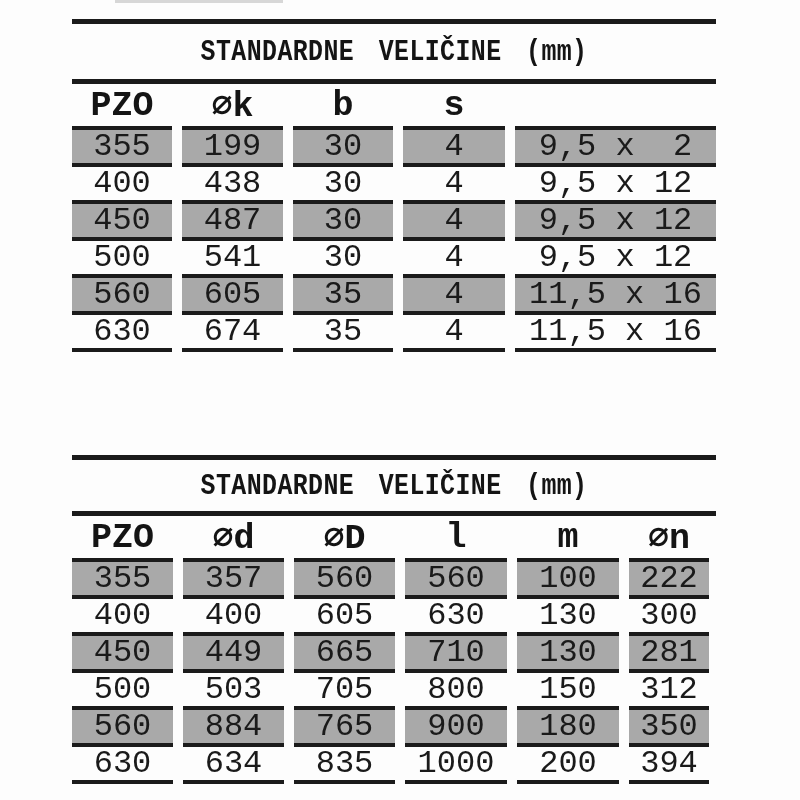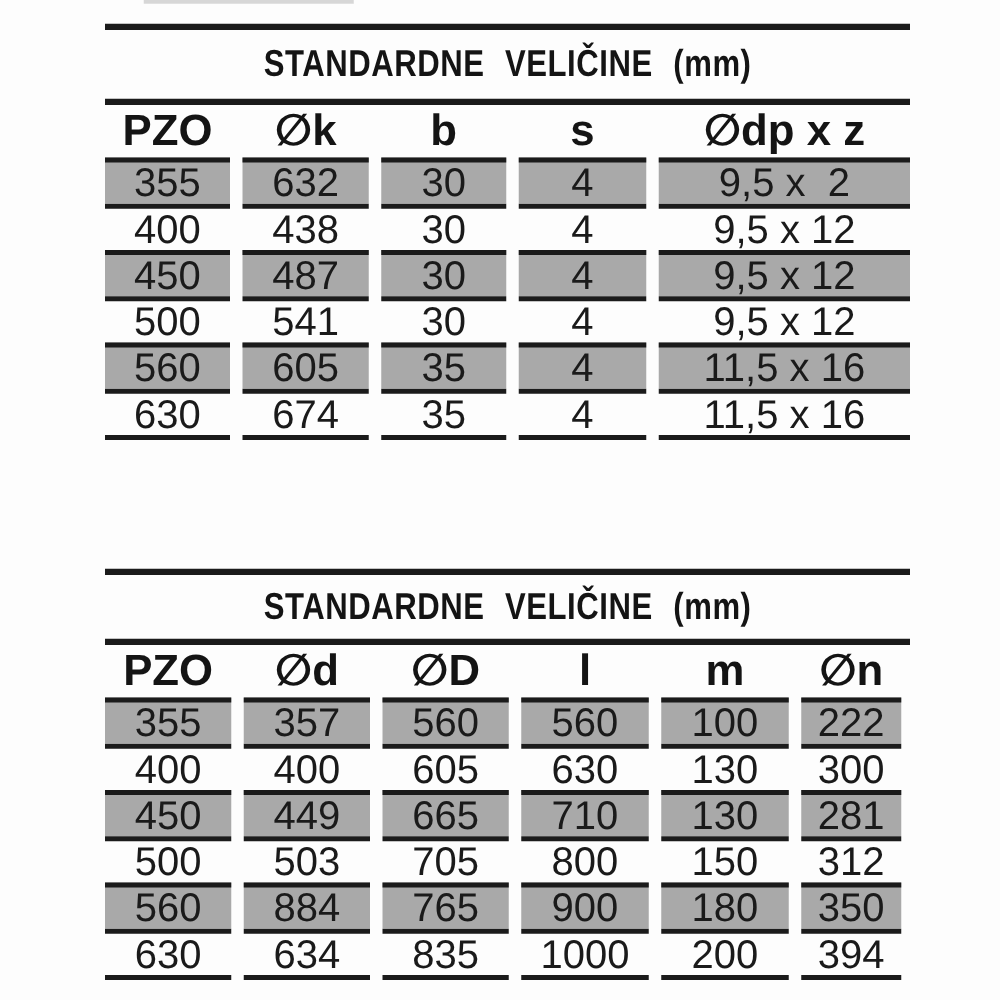--- a/index.html
+++ b/index.html
@@ -18,22 +18,23 @@
   }
   
   .artifact {
     position: absolute;
     top: 0; left: 115px;
     width: 168px; height: 3px;
     background: #d7d7d7;
   }
   .tbl {
     position: absolute;
-    left: 84px;
+    left: 72px;
     width: 644px;
+    font-family: Liberation Mono, monospace;
   }
   .tbl-1 { top: 19px; }
   .tbl-2 { top: 455px; }
   .rule {
     height: 5px;
     background: #1b1b1b;
   }
   .title-zone {
     display: flex;
     align-items: center;
@@ -94,27 +95,26 @@
     <div class="title-zone">
       <span class="tbl-title">STANDARDNE VELIČINE (mm)</span>
     </div>
     <div class="rule"></div>
 
     <div class="thead grid g5">
       <div class="hcell">PZO</div>
       <div class="hcell">∅k</div>
       <div class="hcell">b</div>
       <div class="hcell">s</div>
-      <div class="hcell">∅dp x z</div>
     </div>
 
     <div class="grid g5">
       <div class="trow gray">
         <div class="cell">355</div>
-        <div class="cell">632</div>
+        <div class="cell">199</div>
         <div class="cell">30</div>
         <div class="cell">4</div>
         <div class="cell">9,5 x  2</div>
       </div>
       <div class="trow">
         <div class="cell">400</div>
         <div class="cell">438</div>
         <div class="cell">30</div>
         <div class="cell">4</div>
         <div class="cell">9,5 x 12</div>

